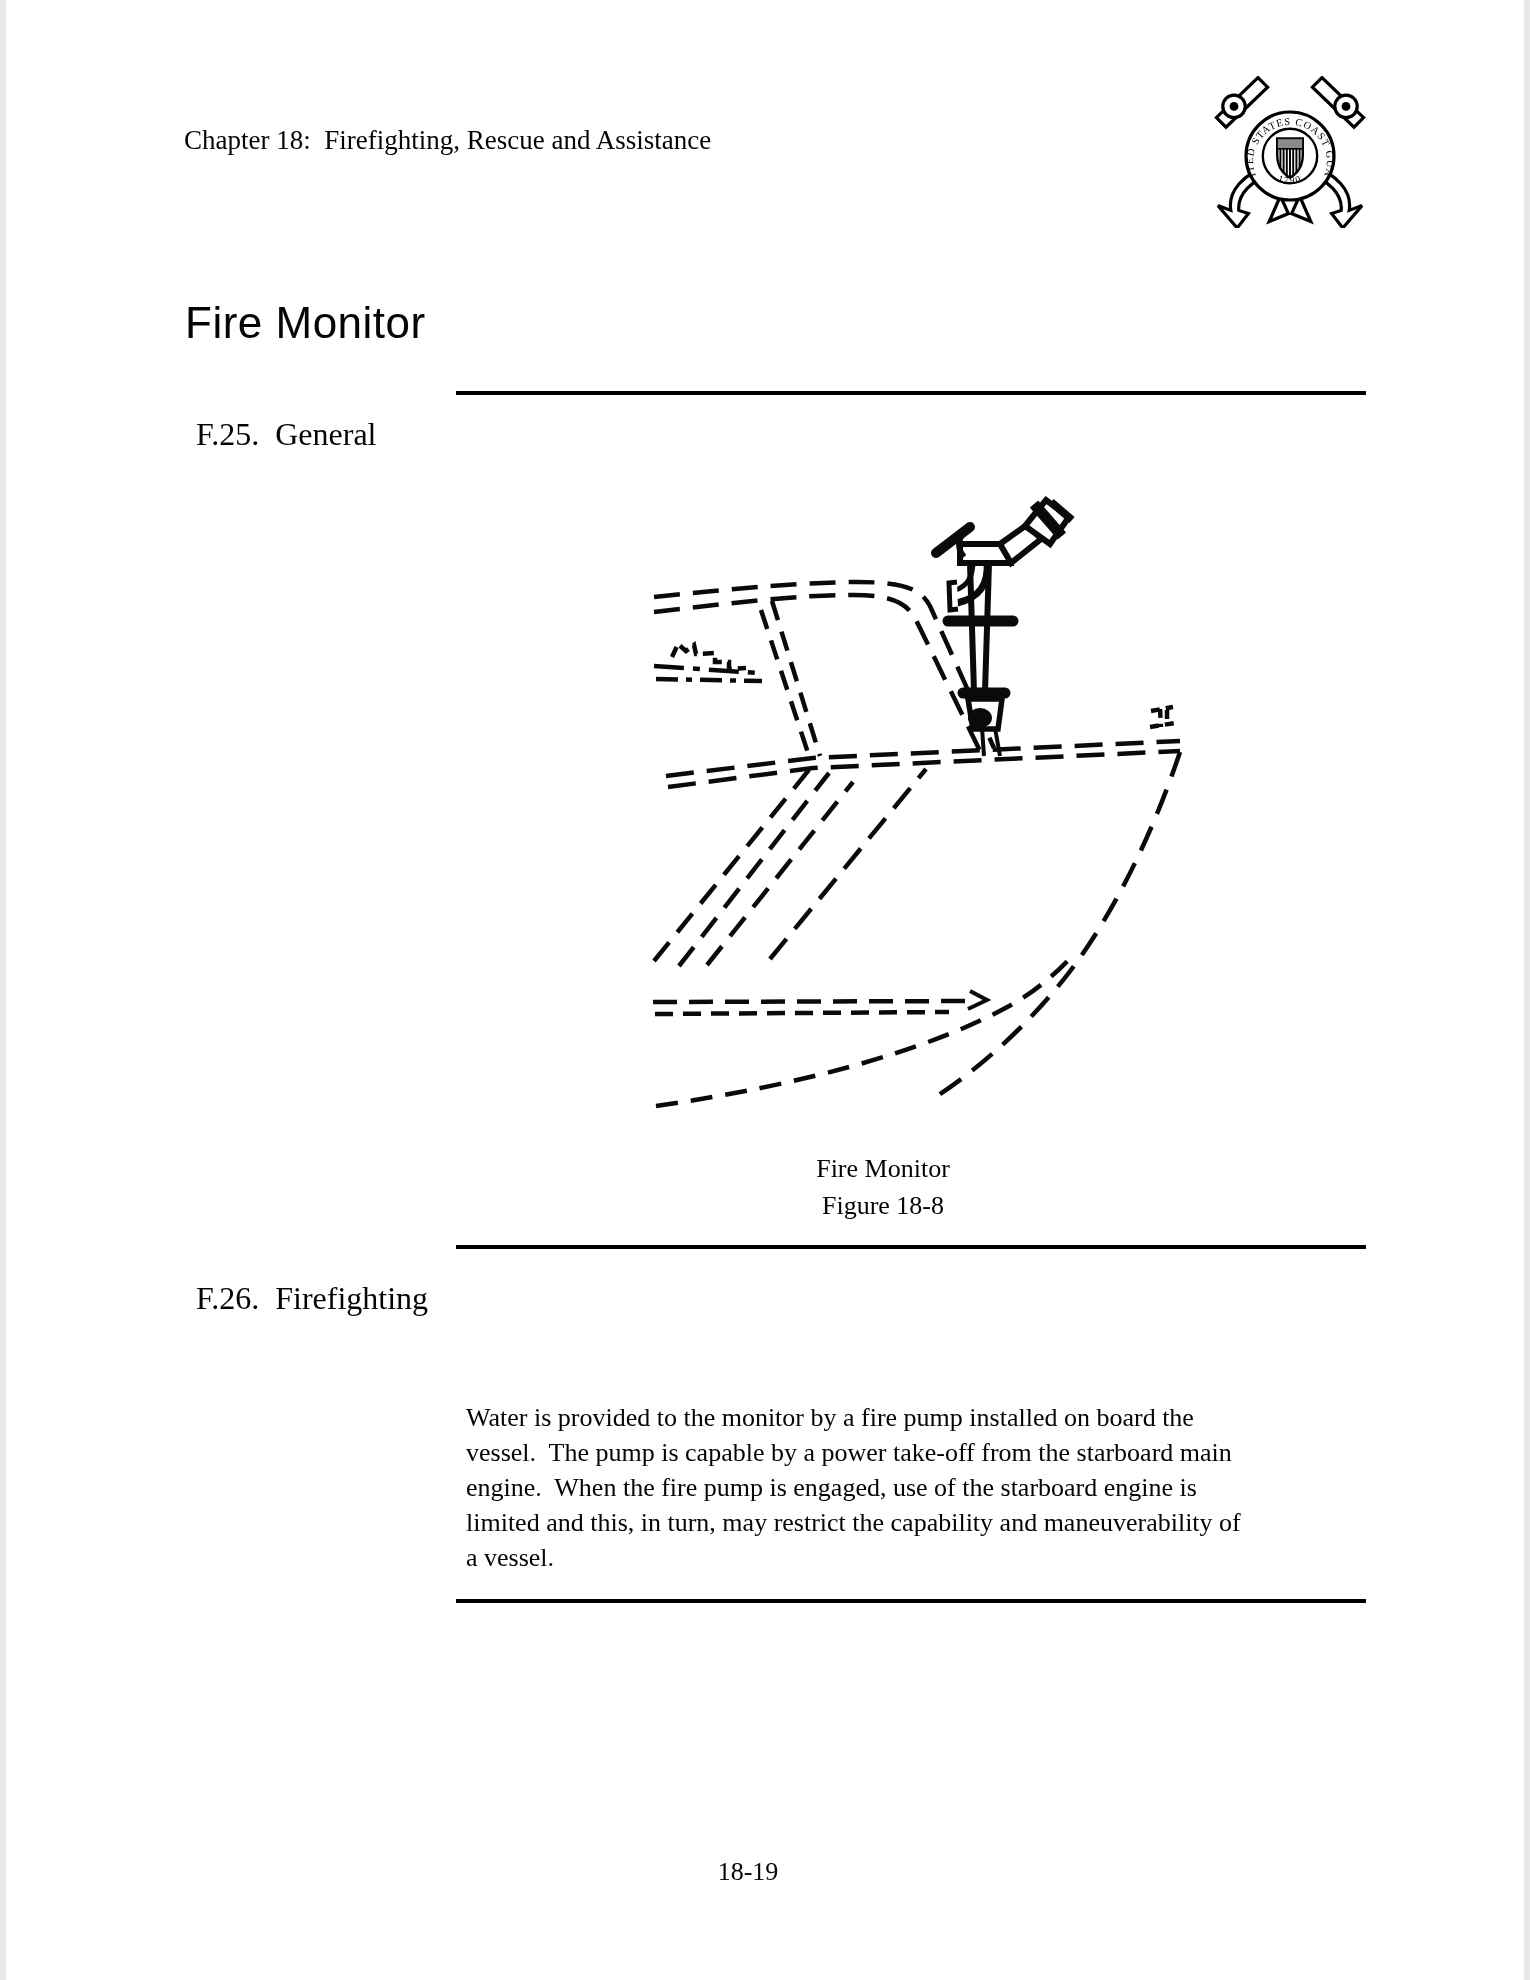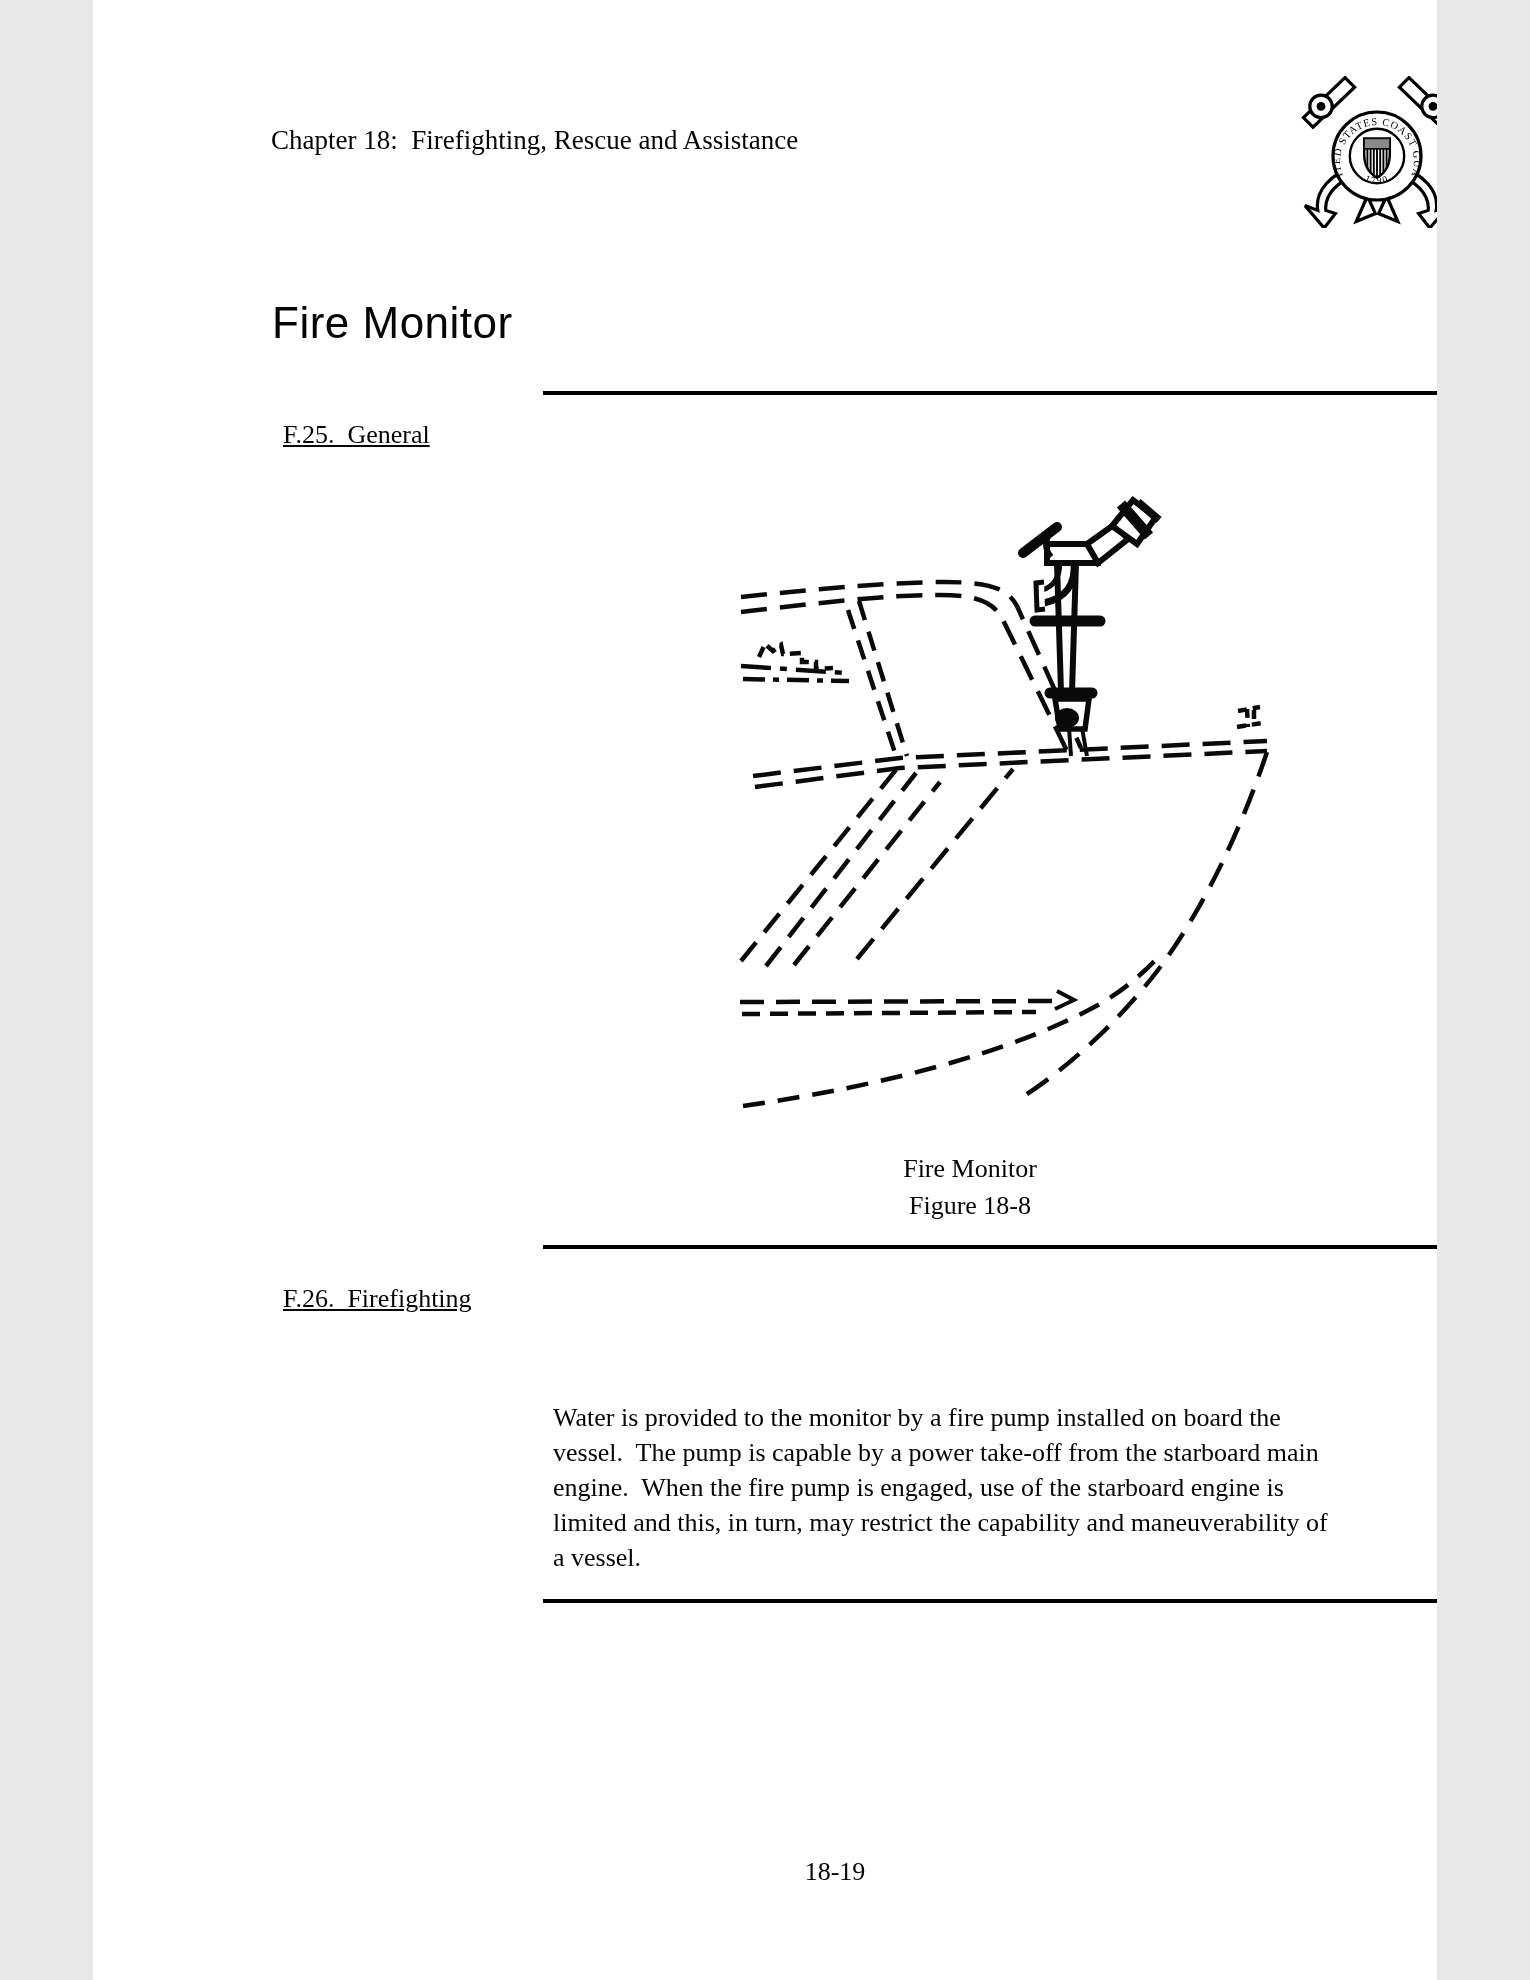--- a/index.html
+++ b/index.html
@@ -1,18 +1,18 @@
 <!DOCTYPE html>
 <html><head>
 <meta charset="utf-8">
 <style>
   html,body{margin:0;padding:0;background:#e8e8e8;}
   .page{
     position:relative;
-    width:1344px;height:1980px;
+    width:1518px;height:1980px;
     background:#ffffff;
     margin:0 auto;
     font-family:"Liberation Serif", serif;
     color:#050505;
     overflow:hidden;
   }
   .chapter-header{
     position:absolute;left:178px;top:124px;
     font-size:27px;line-height:32px;white-space:pre;
   }
@@ -22,21 +22,21 @@
     font-size:44px;letter-spacing:0.5px;
   }
   .rule{
     position:absolute;left:450px;width:910px;height:4px;background:#000;
   }
   .rule-1{top:391px;}
   .rule-2{top:1245px;}
   .rule-3{top:1599px;}
   .sec-label{
     position:absolute;left:190px;
-    font-size:26px;line-height:35px;white-space:pre;text-decoration:underline;
+    font-size:32px;line-height:35px;white-space:pre;
   }
   .sec-label.f25{top:417px;}
   .sec-label.f26{top:1281px;}
   .body-par{
     position:absolute;left:460px;
     font-size:26px;line-height:35px;white-space:pre;
   }
   .par-1{top:417px;}
   .par-2{top:1281px;}
   .par-3{top:1400px;}

